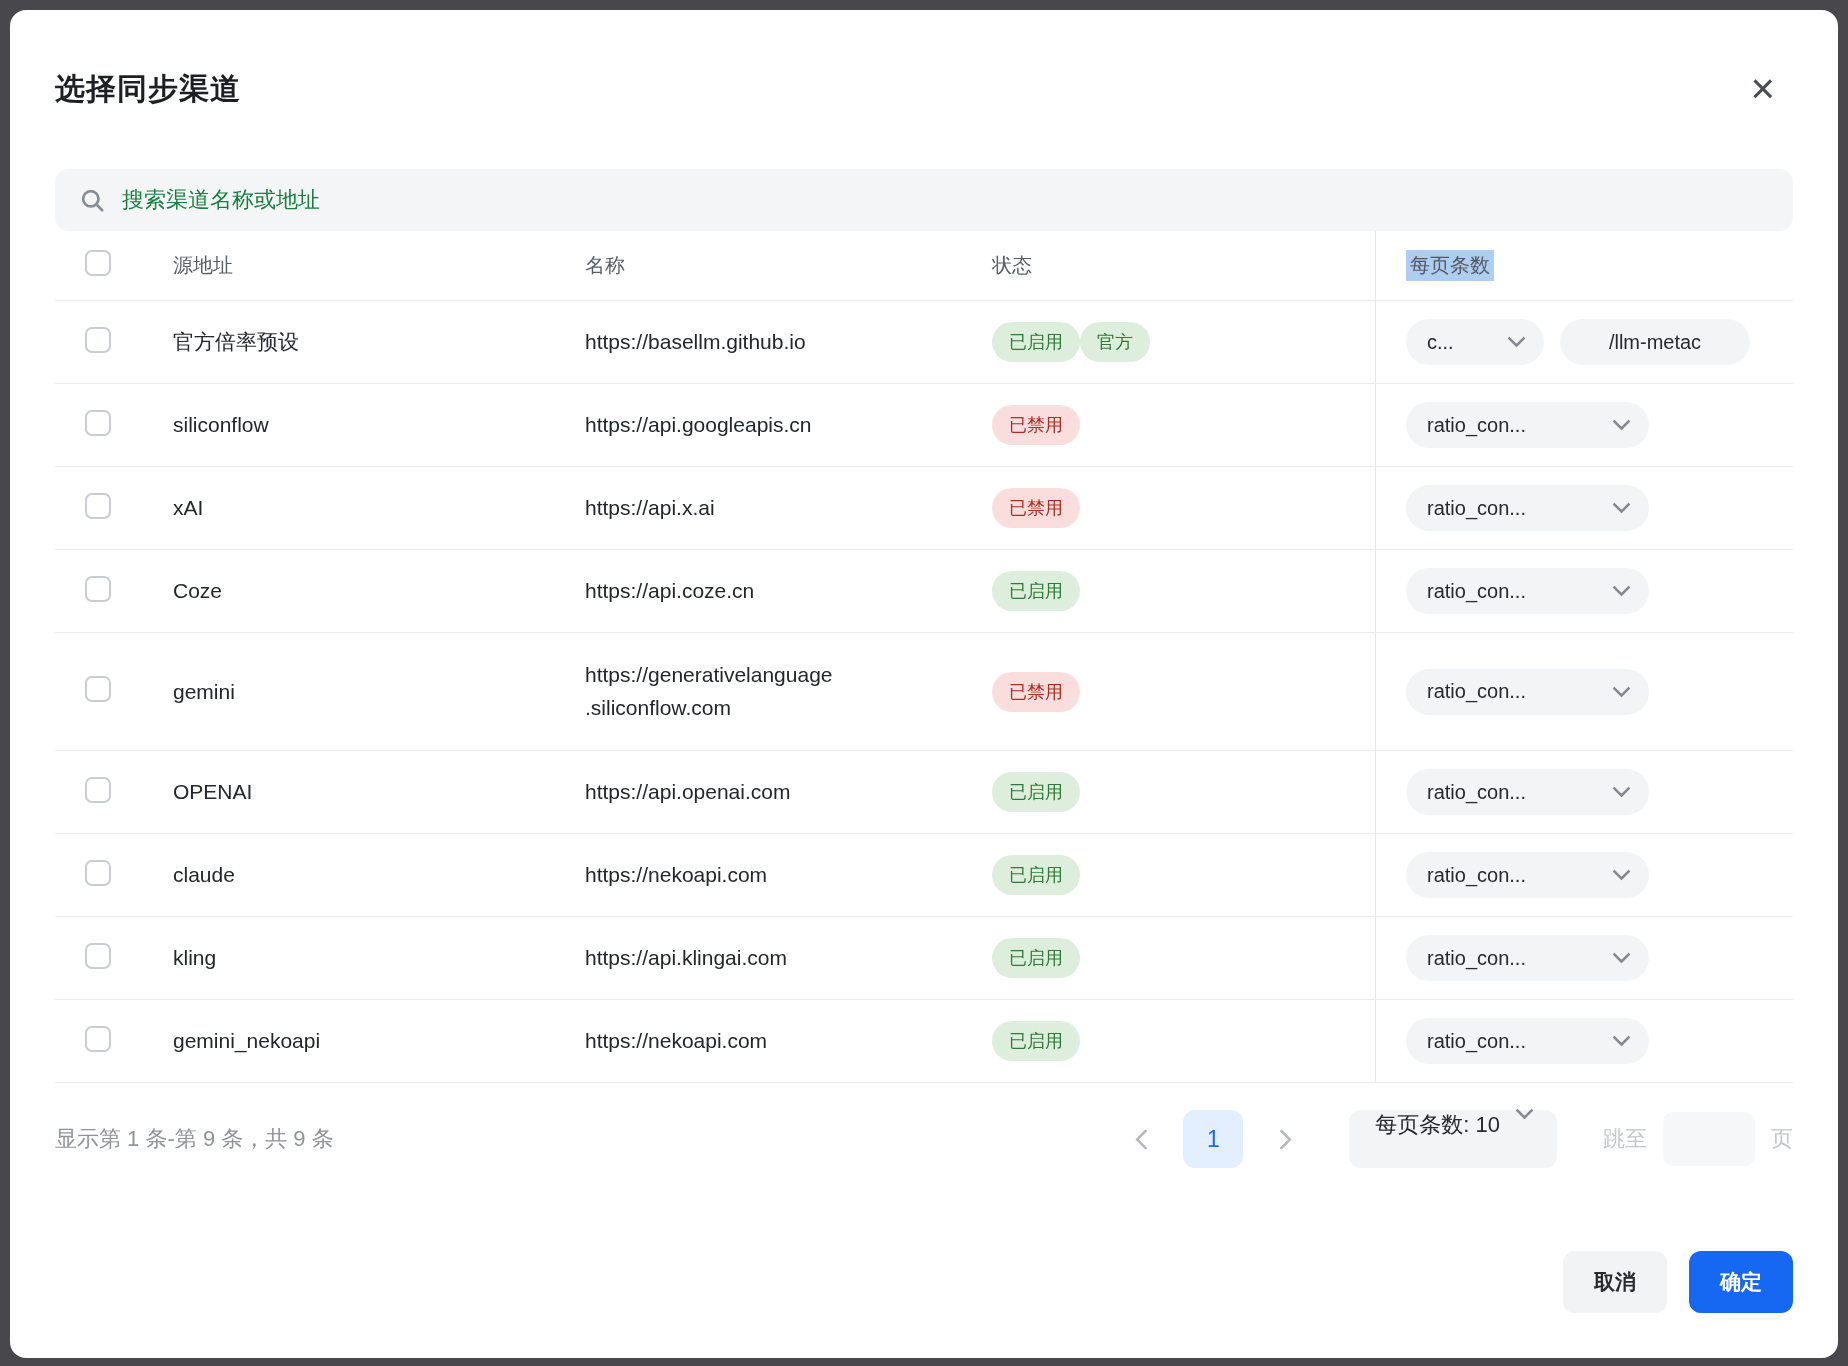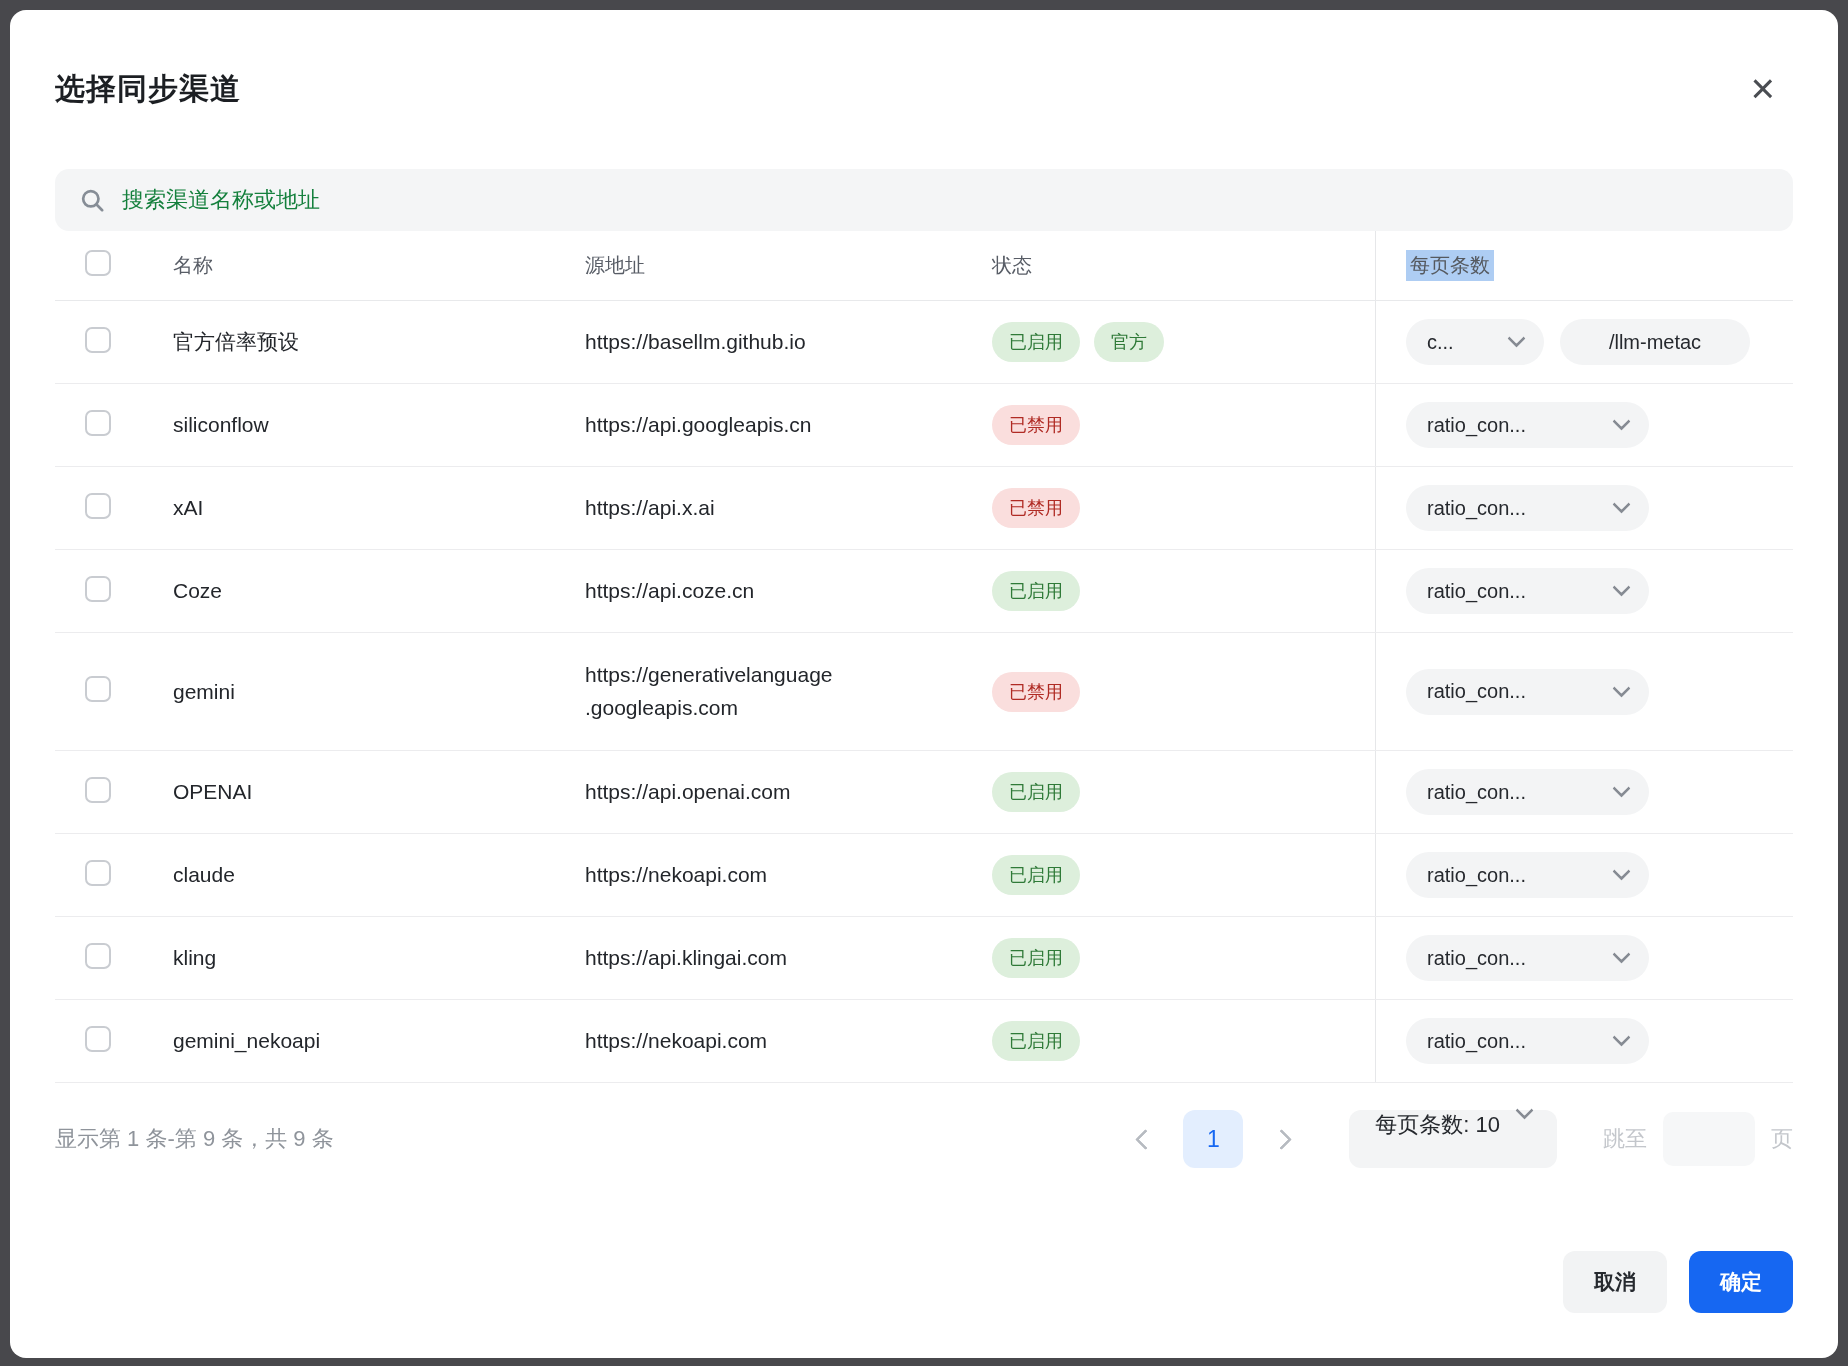--- a/index.html
+++ b/index.html
@@ -32,21 +32,21 @@
   .hl { background:#aecdf3; padding:2px 4px; color:#55595f; }
   .src { white-space:pre-line; line-height:1.55; }
 
   .checkbox { display:inline-block; width:26px; height:26px; border:2px solid #c9ccd1;
               border-radius:7px; background:#fff; cursor:pointer; }
 
   .badge { display:inline-block; height:40px; line-height:40px; padding:0 17px;
            border-radius:20px; font-size:18px; }
   .badge.green { background:#ddefdc; color:#2f7a38; }
   .badge.red   { background:#fadedd; color:#b02b24; }
-  .status-cell { display:flex; gap:14px; align-items:center; }
+  .status-cell { display:flex; align-items:center; }
 
   .sync-col { align-self:stretch; border-left:1px solid #e6e7e9; display:flex;
               align-items:center; gap:16px; padding-left:30px; padding-right:0; }
 
   .pill { height:46px; background:#f3f4f5; border-radius:23px; display:flex; align-items:center;
           padding:0 21px; font-size:20px; color:#26292e; cursor:pointer; }
   .pill.sel { justify-content:space-between; }
   .pill.sel.small { width:138px; }
   .pill.sel.ratio { width:243px; }
   .pill.txt { width:190px; overflow:hidden; white-space:nowrap; cursor:text; justify-content:center; }
@@ -95,22 +95,22 @@
           <line x1="15.8" y1="15.8" x2="20.6" y2="20.6" stroke="#868d96" stroke-width="2.4" stroke-linecap="round"></line>
         </svg>
     </span>
     <span class="ph">搜索渠道名称或地址</span>
   </div>
 
   <div class="table">
 
     <div class="trow thead">
       <div class="cell cb"><span class="checkbox"></span></div>
+      <div class="cell">源地址</div>
       <div class="cell">名称</div>
-      <div class="cell">源地址</div>
       <div class="cell">状态</div>
       <div class="cell sync-col">
           <span class="hl">每页条数</span>
         </div>
     </div>
 
     <div class="trow">
       <div class="cell cb"><span class="checkbox"></span></div>
       <div class="cell">官方倍率预设</div>
       <div class="cell src">https://basellm.github.io</div>
@@ -169,21 +169,21 @@
           <span>ratio_con...</span>
           <span class="chev"></span>
         </div>
       </div>
     </div>
 
     <div class="trow tall">
       <div class="cell cb"><span class="checkbox"></span></div>
       <div class="cell">gemini</div>
       <div class="cell src">https://generativelanguage
-.googleapis.com</div>
+.siliconflow.com</div>
       <div class="cell status-cell">
           <span class="badge red">已禁用</span>
         </div>
       <div class="cell sync-col">
         <div class="pill sel ratio">
           <span>ratio_con...</span>
           <span class="chev"></span>
         </div>
       </div>
     </div>

